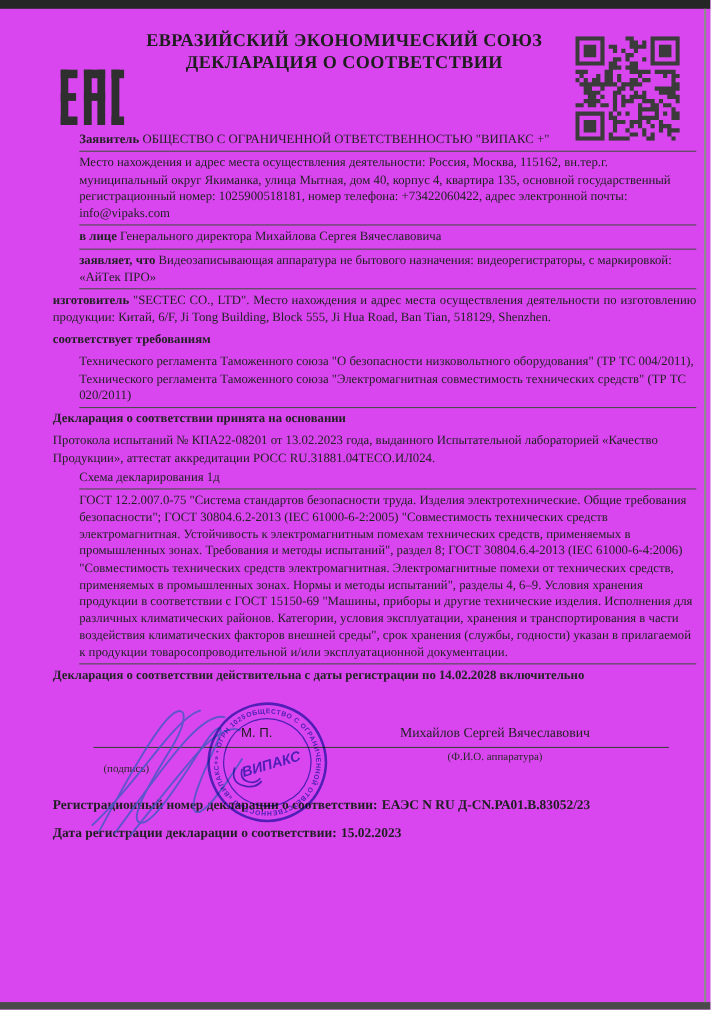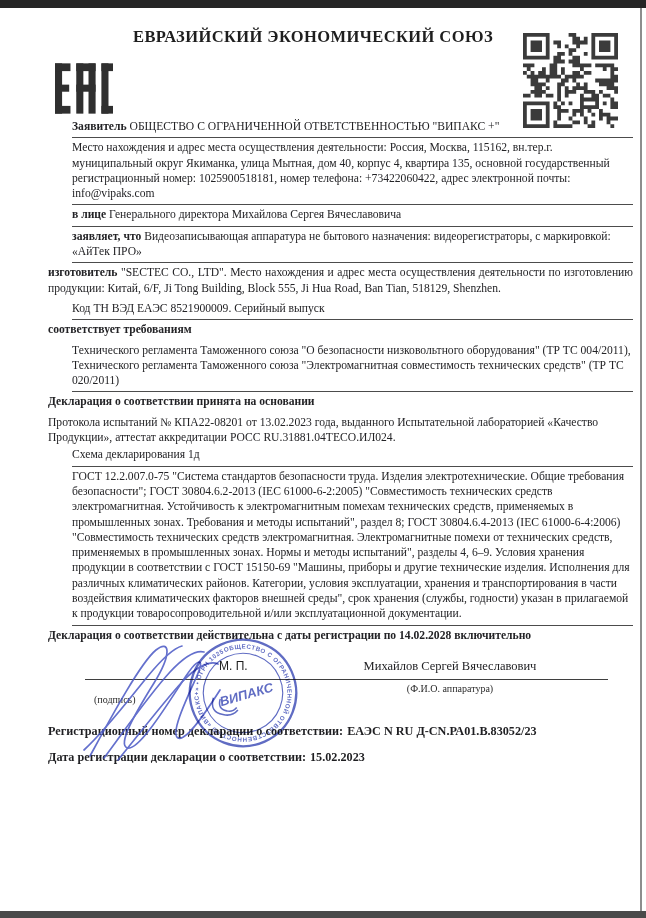--- a/index.html
+++ b/index.html
@@ -1,17 +1,17 @@
 <!DOCTYPE html>
 <html><head>
 <meta charset="utf-8">
 <style>
   html,body{margin:0;padding:0;background:#e8e8e8;}
   .page{
-    position:relative; width:646px; height:918px; background:#ffffff;
+    position:relative; width:646px; height:918px; background:#d946ef;
     font-family:"Liberation Serif", serif; color:#232326; overflow:hidden;
   }
   .topbar{position:absolute;left:0;top:0;width:646px;height:8px;background:#262626;}
   .bottombar{position:absolute;left:0;top:911px;width:646px;height:7px;background:#4a4a4a;}
   .rightbar{position:absolute;left:640px;top:8px;width:2px;height:903px;background:#8d8d8d;}
 
   .eac{position:absolute;left:55px;top:62px;width:58px;height:53px;}
   .eac rect{fill:#2f2f2f;}
 
   .title{position:absolute;left:60px;right:80px;top:27px;text-align:center;
@@ -63,20 +63,21 @@
     <rect x="33" y="0" width="30" height="12"></rect>
       <rect x="33" y="33" width="30" height="11"></rect>
 
     <rect x="72" y="0" width="11" height="78"></rect>
       <rect x="72" y="0" width="18" height="12"></rect>
     <rect x="72" y="66" width="18" height="12"></rect>
   </svg>
 
   <div class="title">
     <div>ЕВРАЗИЙСКИЙ ЭКОНОМИЧЕСКИЙ СОЮЗ</div>
+    <div>ДЕКЛАРАЦИЯ О СООТВЕТСТВИИ</div>
   </div>
 
   <svg id="qr" class="qr" viewBox="0 0 100 100">
       <path d="M48 0h4v4h-4zM52 0h4v4h-4zM52 4h4v4h-4zM56 4h4v4h-4zM64 4h4v4h-4zM32 8h4v4h-4zM36 8h4v4h-4zM52 8h4v4h-4zM56 8h4v4h-4zM60 8h4v4h-4zM64 8h4v4h-4zM36 12h4v4h-4zM44 12h4v4h-4zM56 12h4v4h-4zM48 16h4v4h-4zM52 16h4v4h-4zM36 20h4v4h-4zM40 20h4v4h-4zM48 20h4v4h-4zM64 20h4v4h-4zM32 24h4v4h-4zM36 24h4v4h-4zM52 24h4v4h-4zM56 24h4v4h-4zM32 28h4v4h-4zM36 28h4v4h-4zM40 28h4v4h-4zM48 28h4v4h-4zM52 28h4v4h-4zM56 28h4v4h-4zM0 32h4v4h-4zM4 32h4v4h-4zM8 32h4v4h-4zM28 32h4v4h-4zM32 32h4v4h-4zM52 32h4v4h-4zM56 32h4v4h-4zM60 32h4v4h-4zM64 32h4v4h-4zM68 32h4v4h-4zM76 32h4v4h-4zM80 32h4v4h-4zM84 32h4v4h-4zM88 32h4v4h-4zM92 32h4v4h-4zM4 36h4v4h-4zM20 36h4v4h-4zM28 36h4v4h-4zM32 36h4v4h-4zM40 36h4v4h-4zM60 36h4v4h-4zM84 36h4v4h-4zM92 36h4v4h-4zM96 36h4v4h-4zM0 40h4v4h-4zM8 40h4v4h-4zM16 40h4v4h-4zM20 40h4v4h-4zM28 40h4v4h-4zM32 40h4v4h-4zM40 40h4v4h-4zM52 40h4v4h-4zM56 40h4v4h-4zM64 40h4v4h-4zM68 40h4v4h-4zM92 40h4v4h-4zM4 44h4v4h-4zM8 44h4v4h-4zM12 44h4v4h-4zM16 44h4v4h-4zM20 44h4v4h-4zM24 44h4v4h-4zM28 44h4v4h-4zM32 44h4v4h-4zM36 44h4v4h-4zM44 44h4v4h-4zM48 44h4v4h-4zM52 44h4v4h-4zM56 44h4v4h-4zM60 44h4v4h-4zM92 44h4v4h-4zM96 44h4v4h-4zM8 48h4v4h-4zM12 48h4v4h-4zM24 48h4v4h-4zM40 48h4v4h-4zM44 48h4v4h-4zM52 48h4v4h-4zM76 48h4v4h-4zM80 48h4v4h-4zM84 48h4v4h-4zM88 48h4v4h-4zM92 48h4v4h-4zM96 48h4v4h-4zM8 52h4v4h-4zM12 52h4v4h-4zM16 52h4v4h-4zM20 52h4v4h-4zM36 52h4v4h-4zM40 52h4v4h-4zM56 52h4v4h-4zM64 52h4v4h-4zM80 52h4v4h-4zM84 52h4v4h-4zM88 52h4v4h-4zM92 52h4v4h-4zM12 56h4v4h-4zM16 56h4v4h-4zM24 56h4v4h-4zM36 56h4v4h-4zM44 56h4v4h-4zM52 56h4v4h-4zM56 56h4v4h-4zM60 56h4v4h-4zM64 56h4v4h-4zM88 56h4v4h-4zM92 56h4v4h-4zM96 56h4v4h-4zM8 60h4v4h-4zM12 60h4v4h-4zM16 60h4v4h-4zM20 60h4v4h-4zM36 60h4v4h-4zM44 60h4v4h-4zM48 60h4v4h-4zM52 60h4v4h-4zM64 60h4v4h-4zM68 60h4v4h-4zM72 60h4v4h-4zM80 60h4v4h-4zM96 60h4v4h-4zM0 64h4v4h-4zM4 64h4v4h-4zM12 64h4v4h-4zM16 64h4v4h-4zM24 64h4v4h-4zM28 64h4v4h-4zM36 64h4v4h-4zM44 64h4v4h-4zM60 64h4v4h-4zM72 64h4v4h-4zM76 64h4v4h-4zM84 64h4v4h-4zM88 64h4v4h-4zM36 68h4v4h-4zM60 68h4v4h-4zM64 68h4v4h-4zM68 68h4v4h-4zM72 68h4v4h-4zM76 68h4v4h-4zM92 68h4v4h-4zM32 72h4v4h-4zM40 72h4v4h-4zM48 72h4v4h-4zM60 72h4v4h-4zM76 72h4v4h-4zM84 72h4v4h-4zM92 72h4v4h-4zM96 72h4v4h-4zM32 76h4v4h-4zM36 76h4v4h-4zM60 76h4v4h-4zM64 76h4v4h-4zM68 76h4v4h-4zM72 76h4v4h-4zM76 76h4v4h-4zM92 76h4v4h-4zM96 76h4v4h-4zM36 80h4v4h-4zM40 80h4v4h-4zM44 80h4v4h-4zM52 80h4v4h-4zM56 80h4v4h-4zM60 80h4v4h-4zM68 80h4v4h-4zM80 80h4v4h-4zM36 84h4v4h-4zM52 84h4v4h-4zM60 84h4v4h-4zM72 84h4v4h-4zM80 84h4v4h-4zM84 84h4v4h-4zM88 84h4v4h-4zM36 88h4v4h-4zM48 88h4v4h-4zM64 88h4v4h-4zM80 88h4v4h-4zM88 88h4v4h-4zM92 88h4v4h-4zM96 88h4v4h-4zM32 92h4v4h-4zM52 92h4v4h-4zM56 92h4v4h-4zM64 92h4v4h-4zM72 92h4v4h-4zM88 92h4v4h-4zM32 96h4v4h-4zM36 96h4v4h-4zM40 96h4v4h-4zM44 96h4v4h-4zM48 96h4v4h-4zM68 96h4v4h-4zM72 96h4v4h-4zM92 96h4v4h-4z" fill="#3b3b3b"></path>
       <path d="M0 0h28v28h-28zM4 4h20v20h-20zM8 8h12v12h-12z" fill="#3b3b3b" fill-rule="evenodd"></path>
       <path d="M72 0h28v28h-28zM76 4h20v20h-20zM80 8h12v12h-12z" fill="#3b3b3b" fill-rule="evenodd"></path>
       <path d="M0 72h28v28h-28zM4 76h20v20h-20zM8 80h12v12h-12z" fill="#3b3b3b" fill-rule="evenodd"></path>
     </svg>
 
   <div class="content">
@@ -90,21 +91,20 @@
       <span>Генерального директора Михайлова Сергея Вячеславовича</span>
     </div>
     <div class="row rule">
       <span class="b">заявляет, что</span>
       <span>Видеозаписывающая аппаратура не бытового назначения: видеорегистраторы, с маркировкой: «АйТек ПРО»</span>
     </div>
     <div class="row just">
       <span class="b">изготовитель</span>
       <span>"SECTEC CO., LTD". Место нахождения и адрес места осуществления деятельности по изготовлению продукции: Китай, 6/F, Ji Tong Building, Block 555, Ji Hua Road, Ban Tian, 518129, Shenzhen.</span>
     </div>
-    <div class="row rule">Код ТН ВЭД ЕАЭС 8521900009. Серийный выпуск</div>
     <div class="row b">соответствует требованиям</div>
     <div class="row rule">Технического регламента Таможенного союза "О безопасности низковольтного оборудования" (ТР ТС 004/2011), Технического регламента Таможенного союза "Электромагнитная совместимость технических средств" (ТР ТС 020/2011)</div>
     <div class="row b">Декларация о соответствии принята на основании</div>
     <div class="row">Протокола испытаний № КПА22-08201 от 13.02.2023 года, выданного Испытательной лабораторией «Качество Продукции», аттестат аккредитации РОСС RU.31881.04ТЕСО.ИЛ024.</div>
     <div class="row rule" style="margin-top:-3px">Схема декларирования 1д</div>
     <div class="row rule">ГОСТ 12.2.007.0-75 "Система стандартов безопасности труда. Изделия электротехнические. Общие требования безопасности"; ГОСТ 30804.6.2-2013 (IEC 61000-6-2:2005) "Совместимость технических средств электромагнитная. Устойчивость к электромагнитным помехам технических средств, применяемых в промышленных зонах. Требования и методы испытаний", раздел 8; ГОСТ 30804.6.4-2013 (IEC 61000-6-4:2006) "Совместимость технических средств электромагнитная. Электромагнитные помехи от технических средств, применяемых в промышленных зонах. Нормы и методы испытаний", разделы 4, 6–9. Условия хранения продукции в соответствии с ГОСТ 15150-69 "Машины, приборы и другие технические изделия. Исполнения для различных климатических районов. Категории, условия эксплуатации, хранения и транспортирования в части воздействия климатических факторов внешней среды", срок хранения (службы, годности) указан в прилагаемой к продукции товаросопроводительной и/или эксплуатационной документации.</div>
     <div class="row b">Декларация о соответствии действительна с даты регистрации по 14.02.2028 включительно</div>
   </div>
 
   <div class="sig-line"></div>

